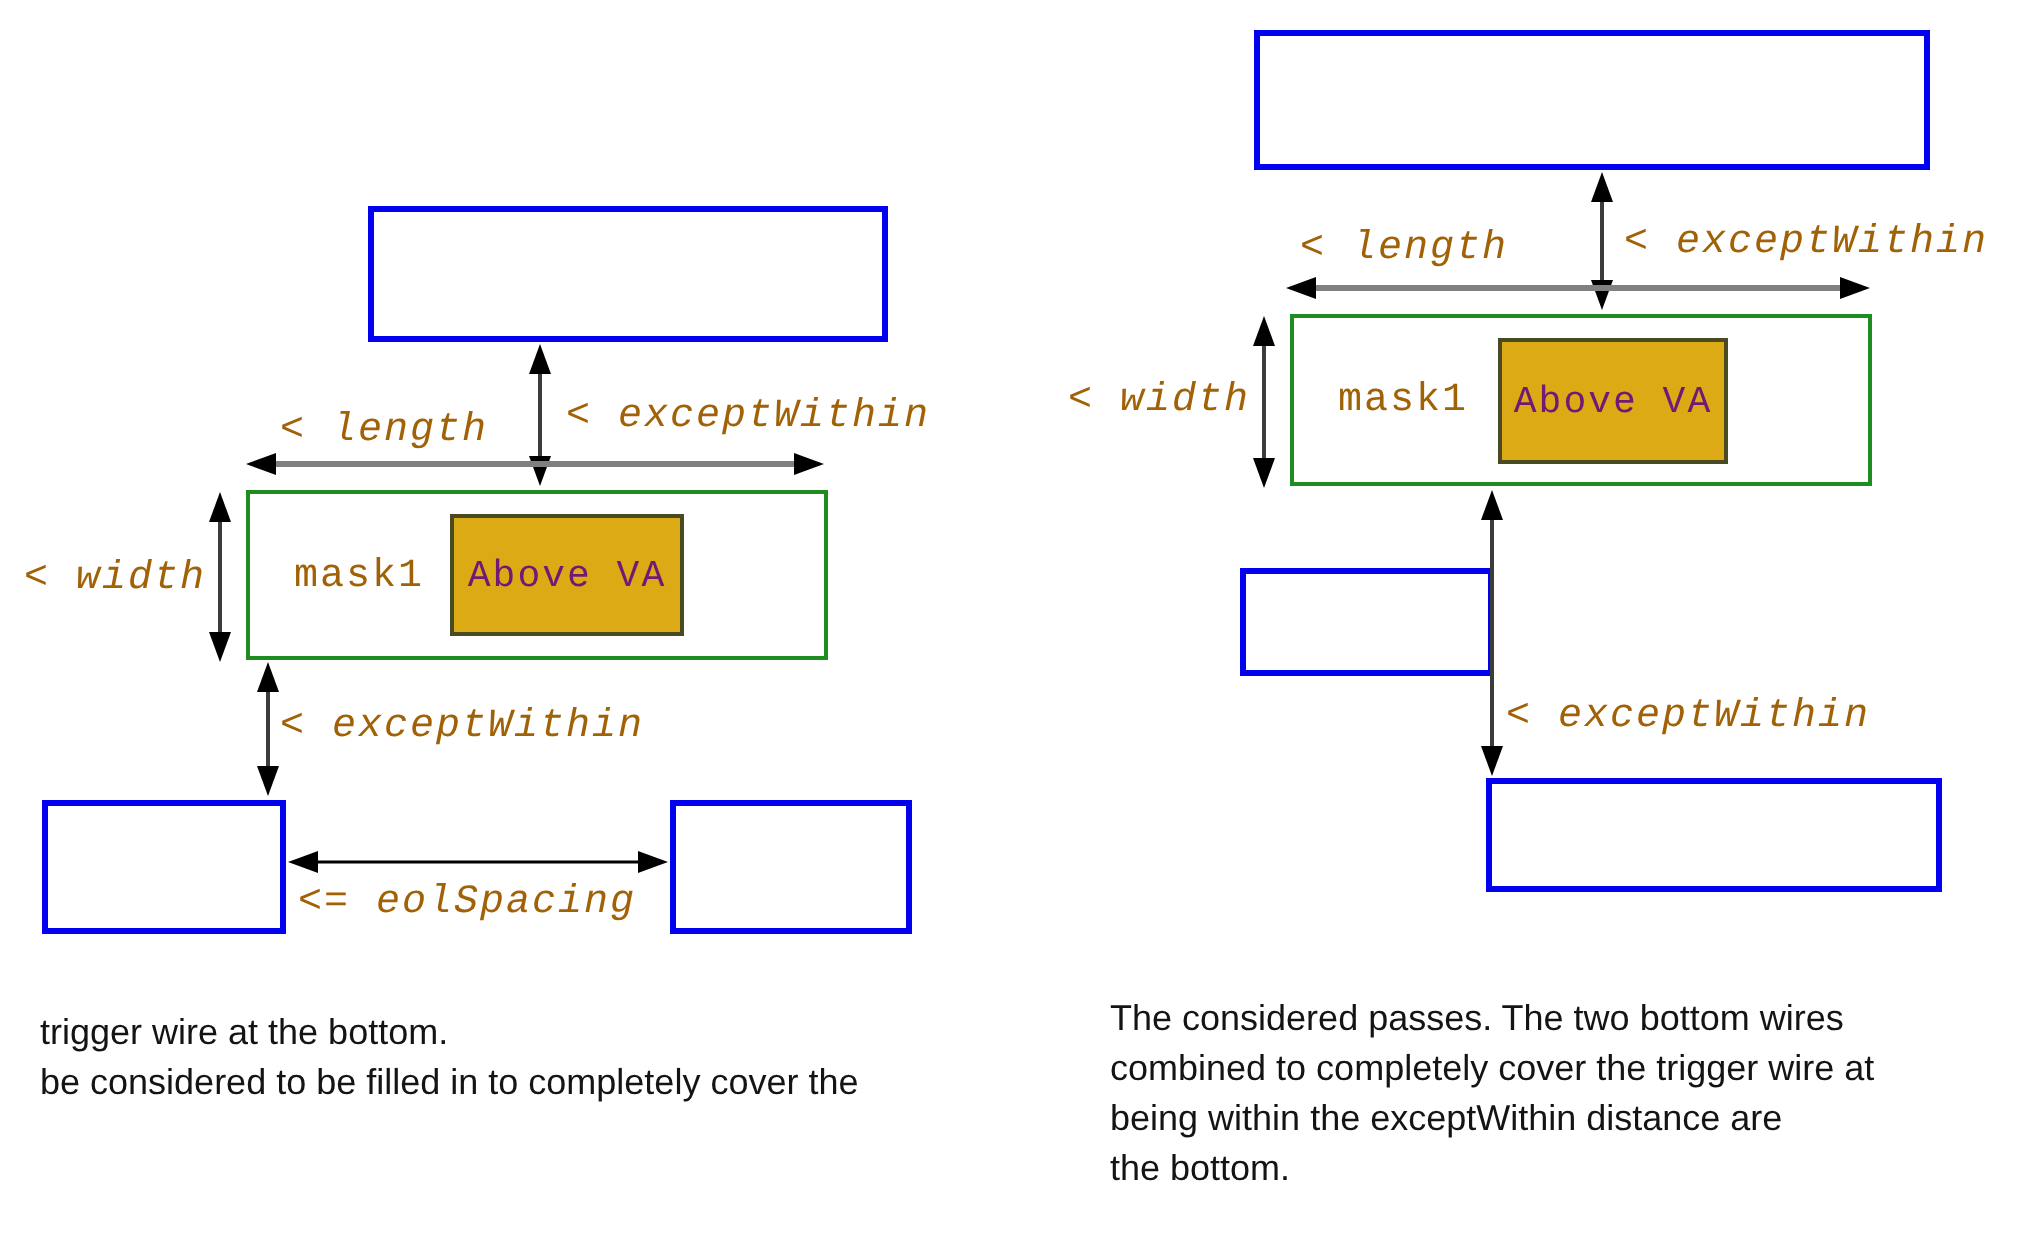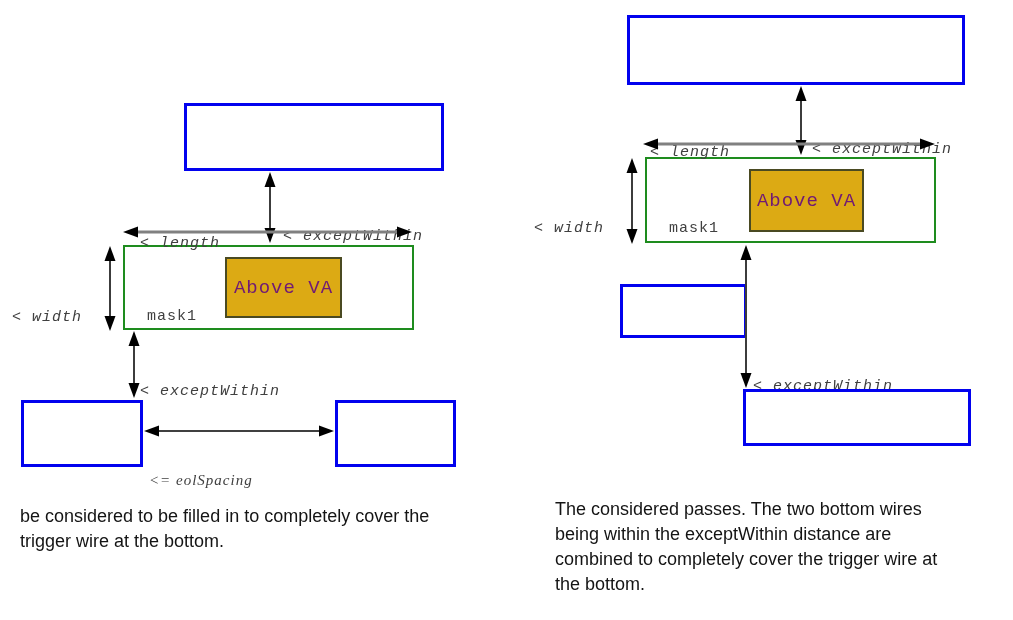--- a/index.html
+++ b/index.html
@@ -13,21 +13,21 @@
   html,body{margin:0;padding:0;background:#ffffff;}
   body{font-family:"Liberation Sans",sans-serif;color:#1a1a1a;}
   .stage{position:relative;width:1013px;height:620px;background:#ffffff;overflow:hidden;}
 
   .wire{position:absolute;border:3px solid var(--wire_blue);background:#ffffff;box-sizing:border-box;}
   .trigger{position:absolute;border:2px solid var(--trigger_green);background:#ffffff;box-sizing:border-box;}
   .via{position:absolute;background:var(--via_gold);border:2px solid var(--via_border);box-sizing:border-box;
        display:flex;align-items:center;justify-content:center;}
 
   .mlabel{position:absolute;font-family:"Liberation Mono","DejaVu Sans Mono",monospace;
-          font-style:italic;font-size:15px;letter-spacing:1px;color:#404040;white-space:nowrap;line-height:24px;margin-top:28px;}
+          font-style:italic;font-size:20px;letter-spacing:1px;color:#a16207;white-space:nowrap;line-height:24px;}
   .upright{font-style:normal;}
   .via .vlabel{font-family:"Liberation Mono","DejaVu Sans Mono",monospace;font-size:19px;letter-spacing:1px;
                font-style:normal;color:#701a75;white-space:nowrap;}
 
   .caption{position:absolute;font-size:18px;line-height:25px;color:#141414;}
   .caption div{white-space:nowrap;}
 
   svg.arrows{position:absolute;left:0;top:0;pointer-events:none;}
   .shaft-v{stroke:#3c3c3c;stroke-width:2;fill:none;}
   .shaft-gray{stroke:var(--arrow_gray);stroke-width:3;fill:none;}
@@ -50,29 +50,29 @@
   <div class="mlabel upright" style="left:147px;top:277px;">mask1</div>
 
   <div class="mlabel" style="left:140px;top:204px;">&lt; length</div>
 
   <div class="mlabel" style="left:283px;top:197px;">&lt; exceptWithin</div>
 
   <div class="mlabel" style="left:12px;top:278px;">&lt; width</div>
 
   <div class="mlabel" style="left:140px;top:352px;">&lt; exceptWithin</div>
 
-  <div class="mlabel" style="left:149px;top:440px;font-family:Liberation Serif, serif;">&lt;= eolSpacing</div>
+  <div class="mlabel" style="left:149px;top:440px;">&lt;= eolSpacing</div>
 
   <div class="wire" style="left:21px;top:400px;width:122px;height:67px;"></div>
 
   <div class="wire" style="left:335px;top:400px;width:121px;height:67px;"></div>
 
   <div class="caption" style="left:20px;top:504px;width:495px;">
+    <div>trigger wire at the bottom.</div>
     <div>be considered to be filled in to completely cover the</div>
-    <div>trigger wire at the bottom.</div>
   </div>
 
   <div class="wire" style="left:627px;top:15px;width:338px;height:70px;"></div>
 
   <div class="trigger" style="left:645px;top:157px;width:291px;height:86px;"></div>
 
   <div class="via" style="left:749px;top:169px;width:115px;height:63px;">
     <span class="vlabel">Above VA</span>
   </div>
 
@@ -85,22 +85,22 @@
   <div class="mlabel" style="left:534px;top:189px;">&lt; width</div>
 
   <div class="mlabel" style="left:753px;top:347px;">&lt; exceptWithin</div>
 
   <div class="wire" style="left:620px;top:284px;width:127px;height:54px;"></div>
 
   <div class="wire" style="left:743px;top:389px;width:228px;height:57px;"></div>
 
   <div class="caption" style="left:555px;top:497px;width:455px;">
     <div>The considered passes. The two bottom wires</div>
+    <div>combined to completely cover the trigger wire at</div>
     <div>being within the exceptWithin distance are</div>
-    <div>combined to completely cover the trigger wire at</div>
     <div>the bottom.</div>
   </div>
 
   <svg class="arrows" width="1013" height="620" viewBox="0 0 1013 620">
 
     <g>
       <line class="shaft-v" x1="270" y1="185" x2="270" y2="230"></line>
       <polygon class="head" points="270,172 264.5,187 275.5,187"></polygon>
       <polygon class="head" points="270,243 264.5,228 275.5,228"></polygon>
     </g>

